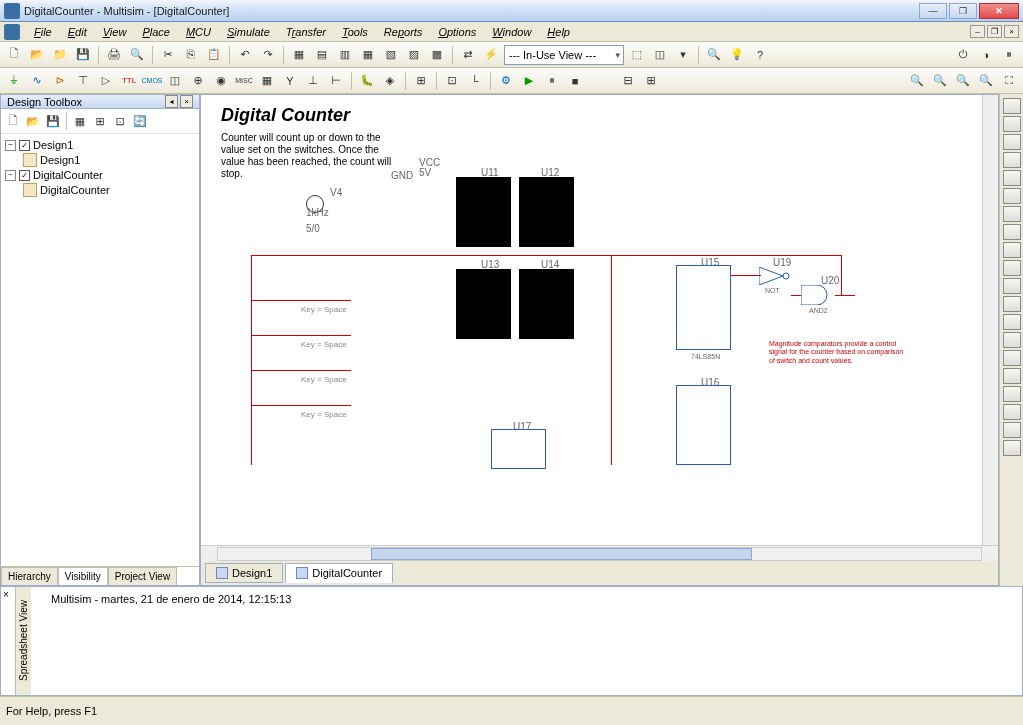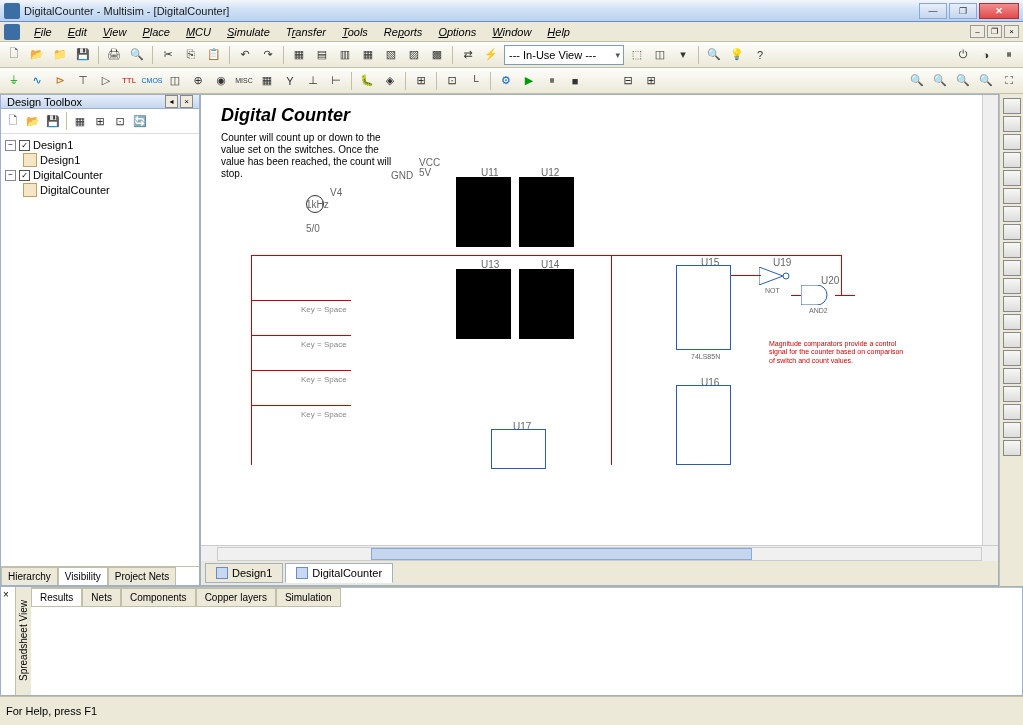--- a/index.html
+++ b/index.html
@@ -233,38 +233,38 @@
         <span>DigitalCounter</span>
       </div>
       <div class="tree-item indent1">
         <span class="ficon"></span>
         <span>DigitalCounter</span>
       </div>
     </div>
     <div class="left-tabs">
       <div class="left-tab">Hierarchy</div>
       <div class="left-tab active">Visibility</div>
-      <div class="left-tab">Project Nets</div>
+      <div class="left-tab">Project View</div>
     </div>
   </div>
 
   <div class="canvas-area">
     <div class="canvas-row">
       <div class="canvas-scroll">
         <div class="schematic">
           <div class="sch-title">Digital Counter</div>
           <div class="sch-desc">Counter will count up or down to the value set on the switches. Once the value has been reached, the count will stop.</div>
 
           <div class="label" style="left:190px; top:75px;">GND</div>
           <div class="label" style="left:218px; top:62px;">VCC</div>
           <div class="label" style="left:218px; top:72px;">5V</div>
 
           <div class="label" style="left:112px; top:92px;margin-left:17px;">V4</div>
           <div style="position:absolute; left:105px; top:100px; width:18px; height:18px; border:1px solid #333; border-radius:50%;"></div>
-          <div class="label" style="left:105px; top:104px;">1kHz</div>
+          <div class="label" style="left:105px; top:112px;">1kHz</div>
           <div class="label" style="left:105px; top:128px;">5/0</div>
 
           <div class="label" style="left:280px; top:72px;">U11</div>
           <div class="chip" style="left:255px; top:82px; width:55px; height:70px;"></div>
           <div class="label" style="left:340px; top:72px;">U12</div>
           <div class="chip" style="left:318px; top:82px; width:55px; height:70px;"></div>
 
           <div class="label" style="left:280px; top:164px;">U13</div>
           <div class="chip" style="left:255px; top:174px; width:55px; height:70px;"></div>
           <div class="label" style="left:340px; top:164px;">U14</div>
@@ -357,25 +357,21 @@
     <div class="inst"></div>
     <div class="inst"></div>
     <div class="inst"></div>
   </div>
 </div>
 
 <div class="bottom-panel">
   <div class="bottom-close">×</div>
   <div class="bottom-side-tab">Spreadsheet View</div>
   <div class="bottom-body">
-    <div class="bottom-tabs">
-      <div class="bottom-tab active">Results</div>
-      <div class="bottom-tab">Nets</div>
-      <div class="bottom-tab">Components</div>
-      <div class="bottom-tab">Copper layers</div>
-      <div class="bottom-tab">Simulation</div>
+    <div class="bottom-content">
+      <span>Multisim  -  martes, 21 de enero de 2014, 12:15:13</span>
     </div>
   </div>
 </div>
 
 <div class="statusbar">
   <span>For Help, press F1</span>
 </div>
 
 </body></html>

